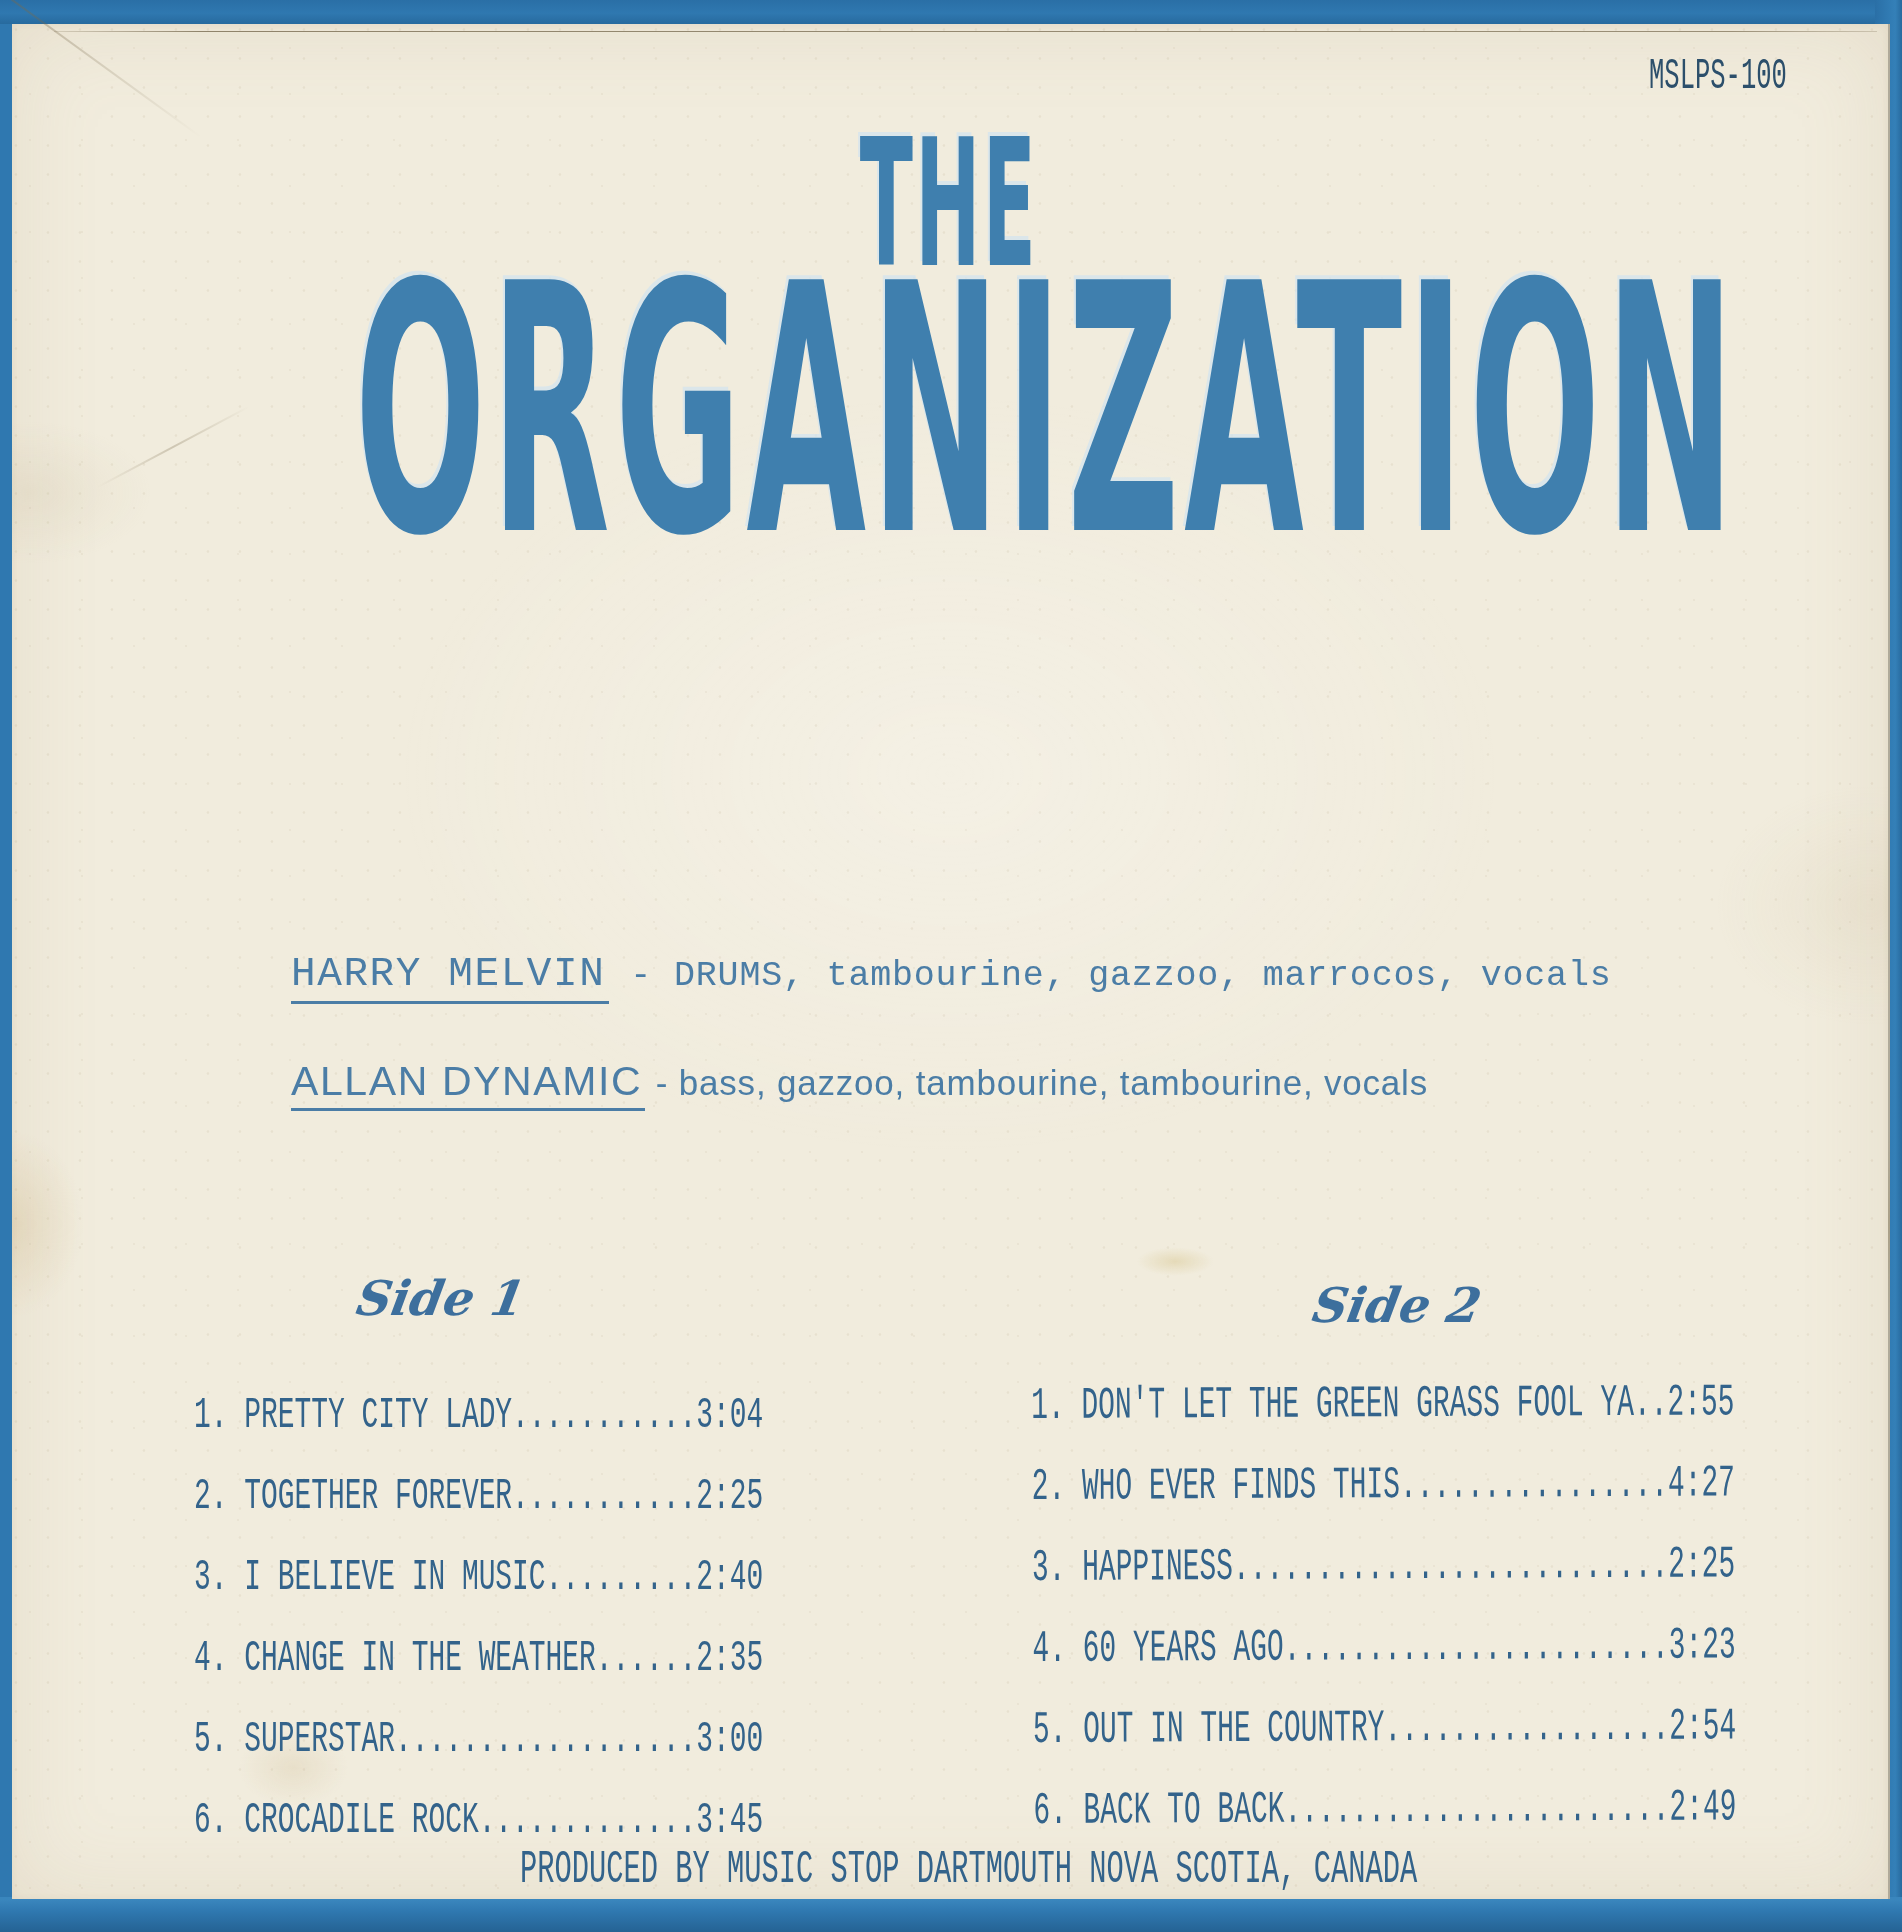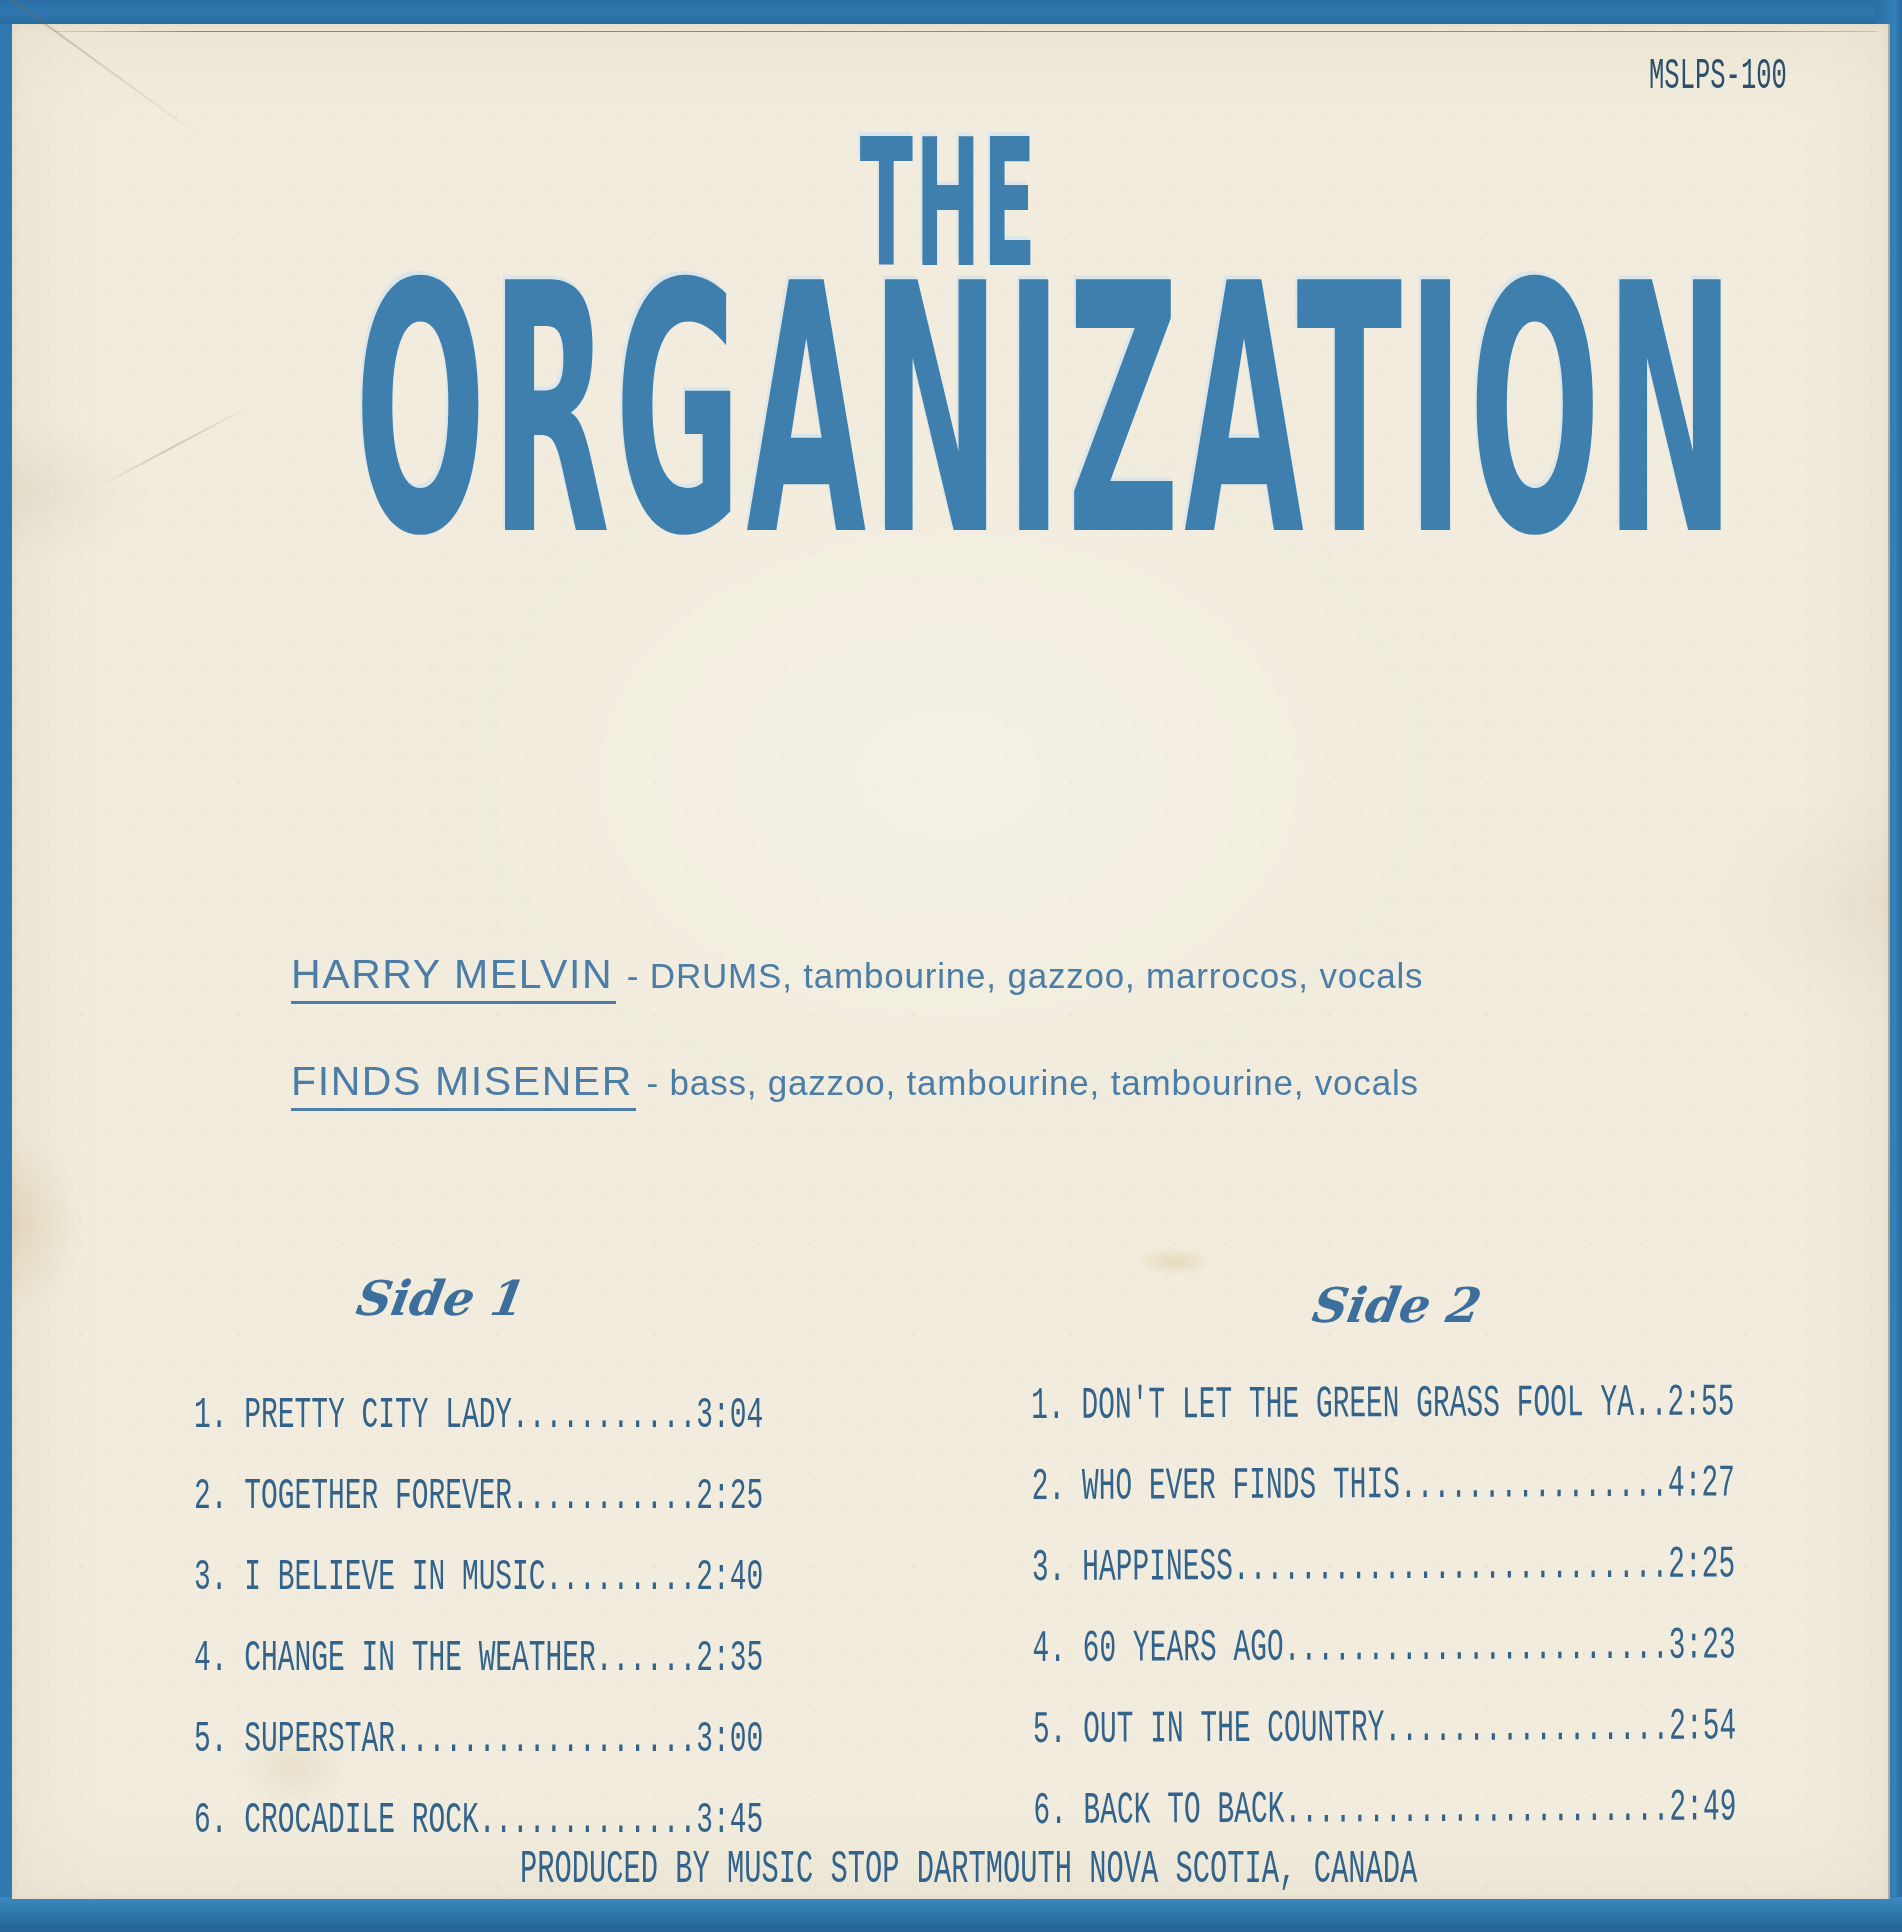--- a/index.html
+++ b/index.html
@@ -98,21 +98,21 @@
     font-size:50px;line-height:50px;letter-spacing:2.3px;
     color:var(--credits-blue);
     border-bottom:3.1px solid var(--credits-blue);
     padding:0 6.3px 11px 6.3px;
     white-space:nowrap;
   }
   .credit-row{
     position:absolute;left:279px;white-space:nowrap;color:var(--credits-blue);
   }
   .credit-row.r1{top:823px;}
-  .credit-row.r2{top:930px;}
+  .credit-row.r2{top:930px;font-family:Liberation Mono, monospace;}
   .credit-row.r3{top:1037px;}
   .musician-name{
     display:inline-block;font-size:41px;line-height:41px;letter-spacing:1.6px;
     border-bottom:3.1px solid var(--credits-blue);padding:0 3.1px 6.3px 0;
     vertical-align:baseline;
   }
   .credit-sep,.musician-roles{
     font-size:35px;line-height:35px;letter-spacing:0.8px;vertical-align:baseline;
     white-space:pre;
   }
@@ -159,21 +159,21 @@
   <div class="typew catalog">MSLPS-100</div>
 
   <div class="title-line title-the">THE</div>
   <div class="title-line title-org">ORGANIZATION</div>
 
 
   <div class="credit-row r2">
     <span class="musician-name">HARRY MELVIN</span><span class="credit-sep"> - </span><span class="musician-roles">DRUMS, tambourine, gazzoo, marrocos, vocals</span>
   </div>
   <div class="credit-row r3">
-    <span class="musician-name">FINDS MISENER</span><span class="credit-sep"> - </span><span class="musician-roles">bass, gazzoo, tambourine, tambourine, vocals</span>
+    <span class="musician-name">ALLAN DYNAMIC</span><span class="credit-sep"> - </span><span class="musician-roles">bass, gazzoo, tambourine, tambourine, vocals</span>
   </div>
 
   <div class="side-heading s1">Side 1</div>
   <div class="side-heading s2">Side 2</div>
 
   <div class="track-list s1">
     <div class="track"><span>1. </span><span>PRETTY CITY LADY</span><span>...........</span><span>3:04</span></div>
     <div class="track"><span>2. </span><span>TOGETHER FOREVER</span><span>...........</span><span>2:25</span></div>
     <div class="track"><span>3. </span><span>I BELIEVE IN MUSIC</span><span>.........</span><span>2:40</span></div>
     <div class="track"><span>4. </span><span>CHANGE IN THE WEATHER</span><span>......</span><span>2:35</span></div>

